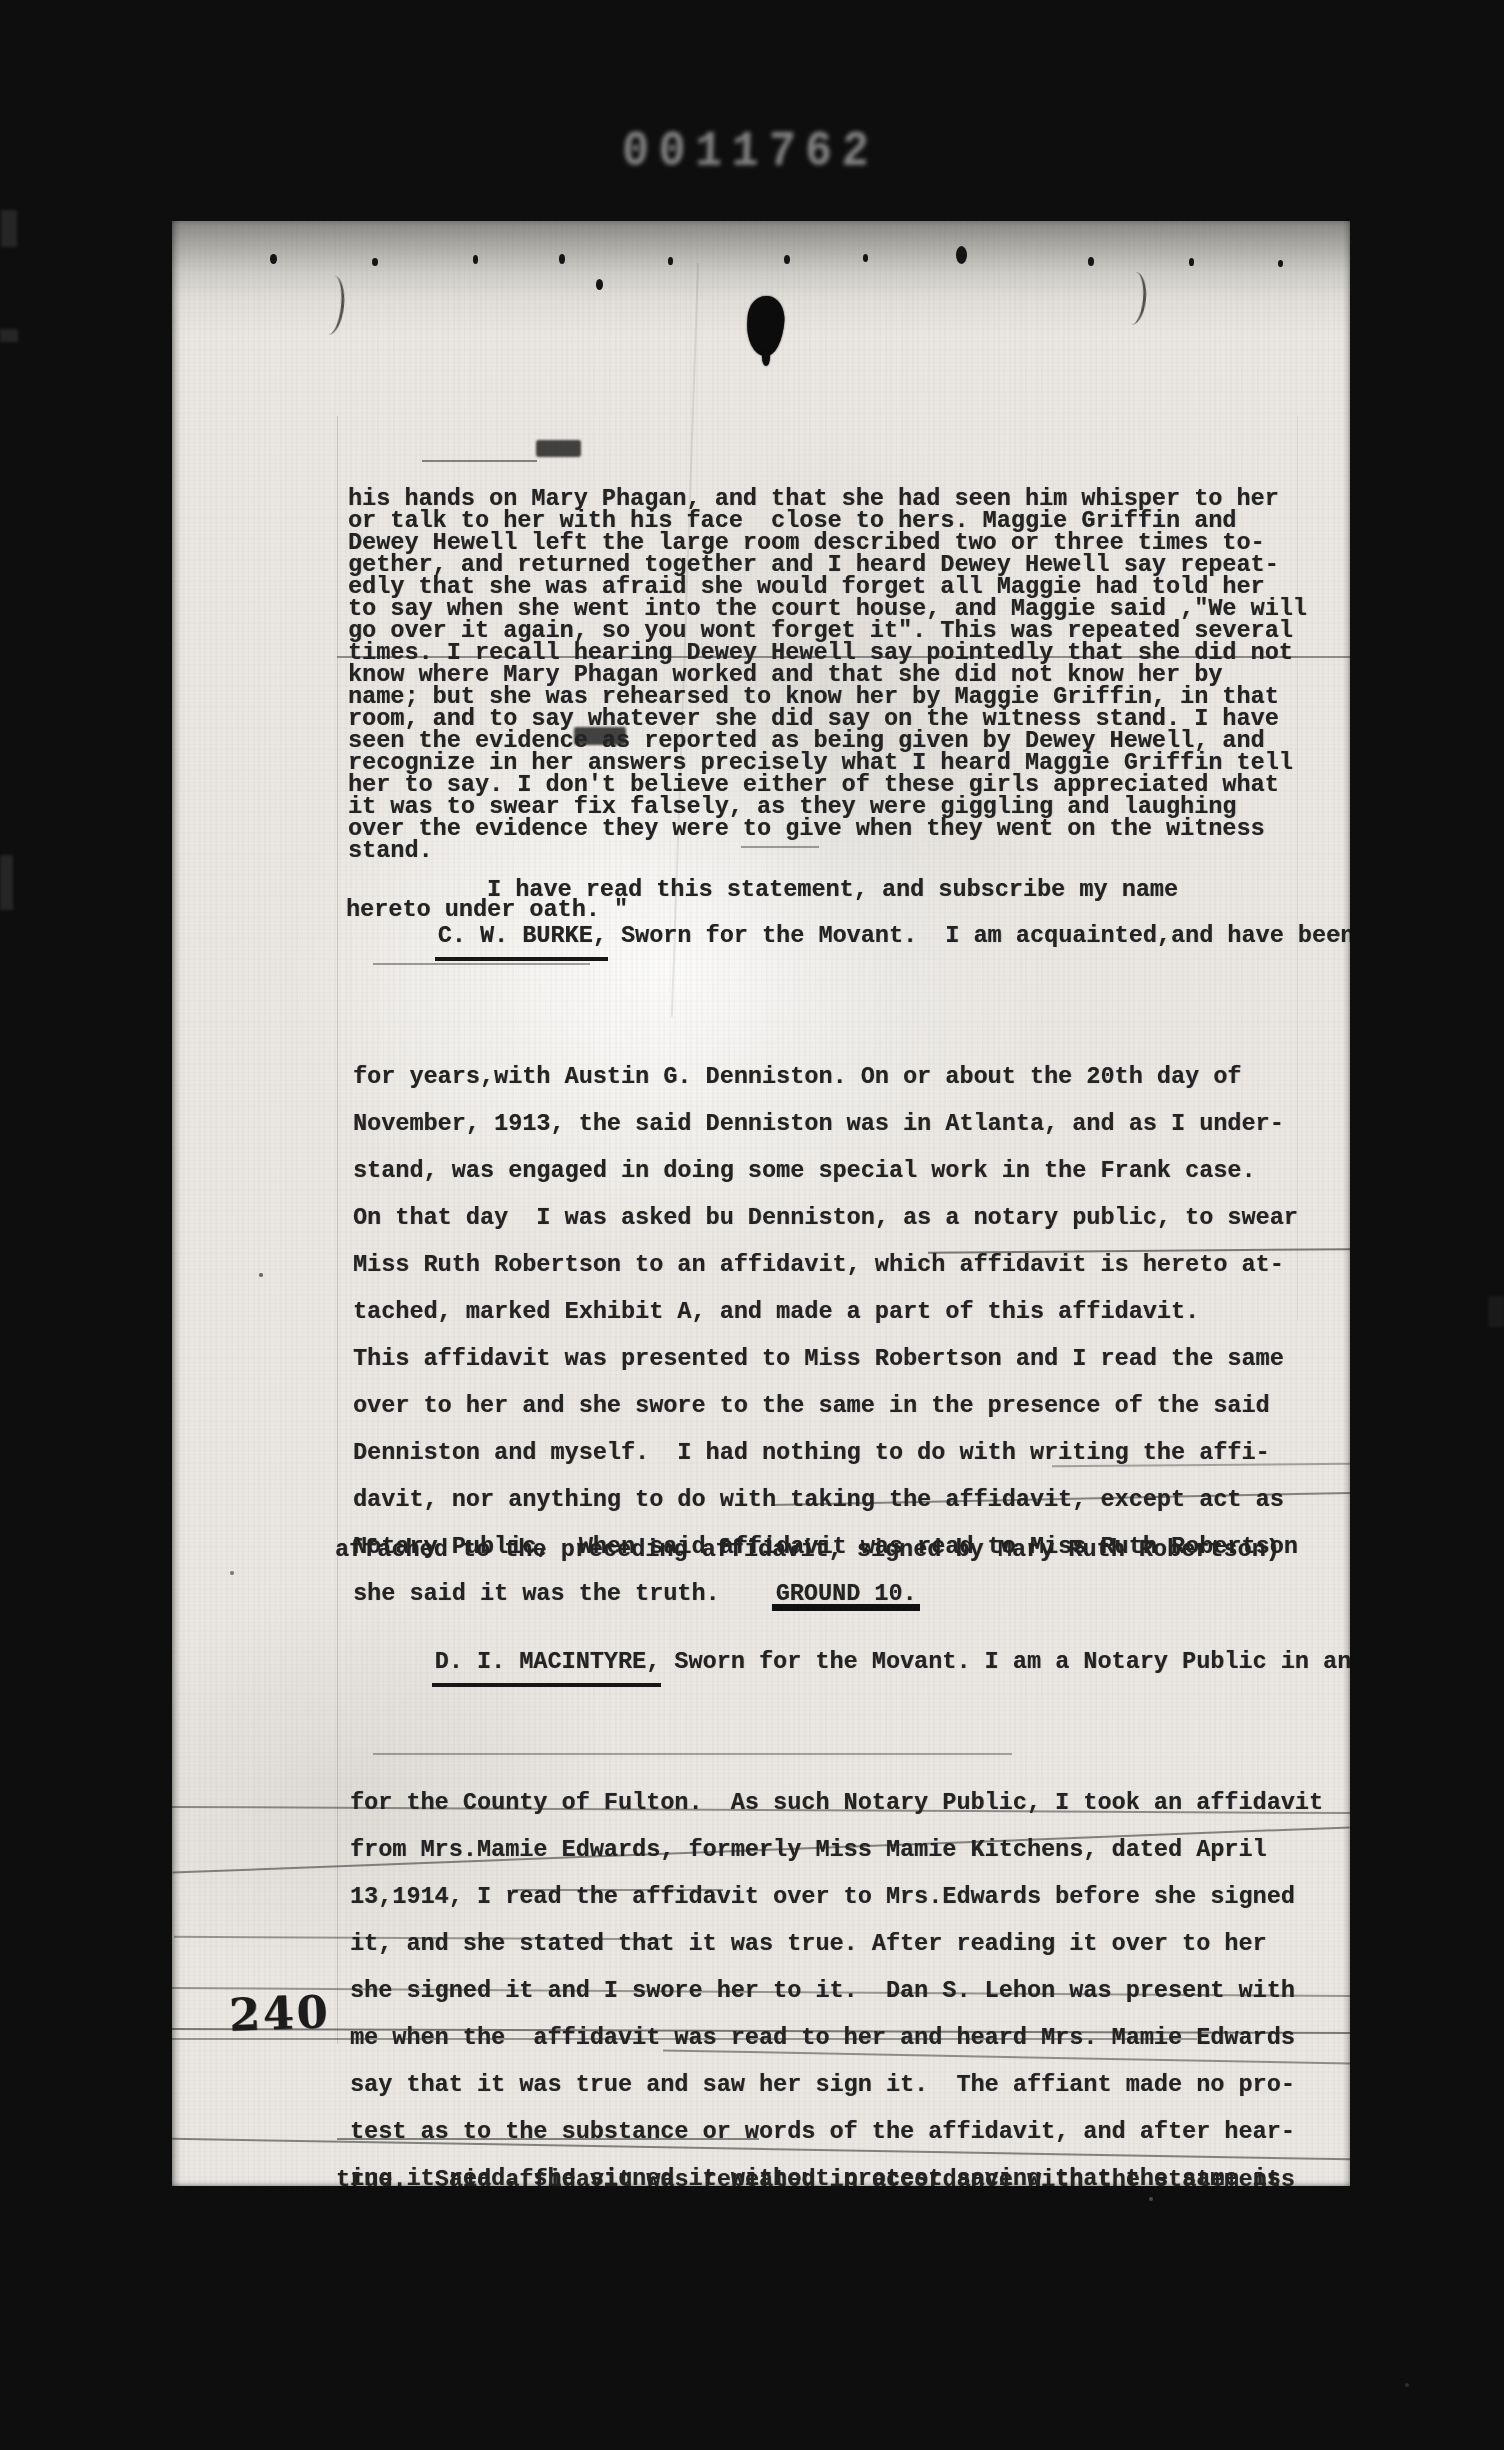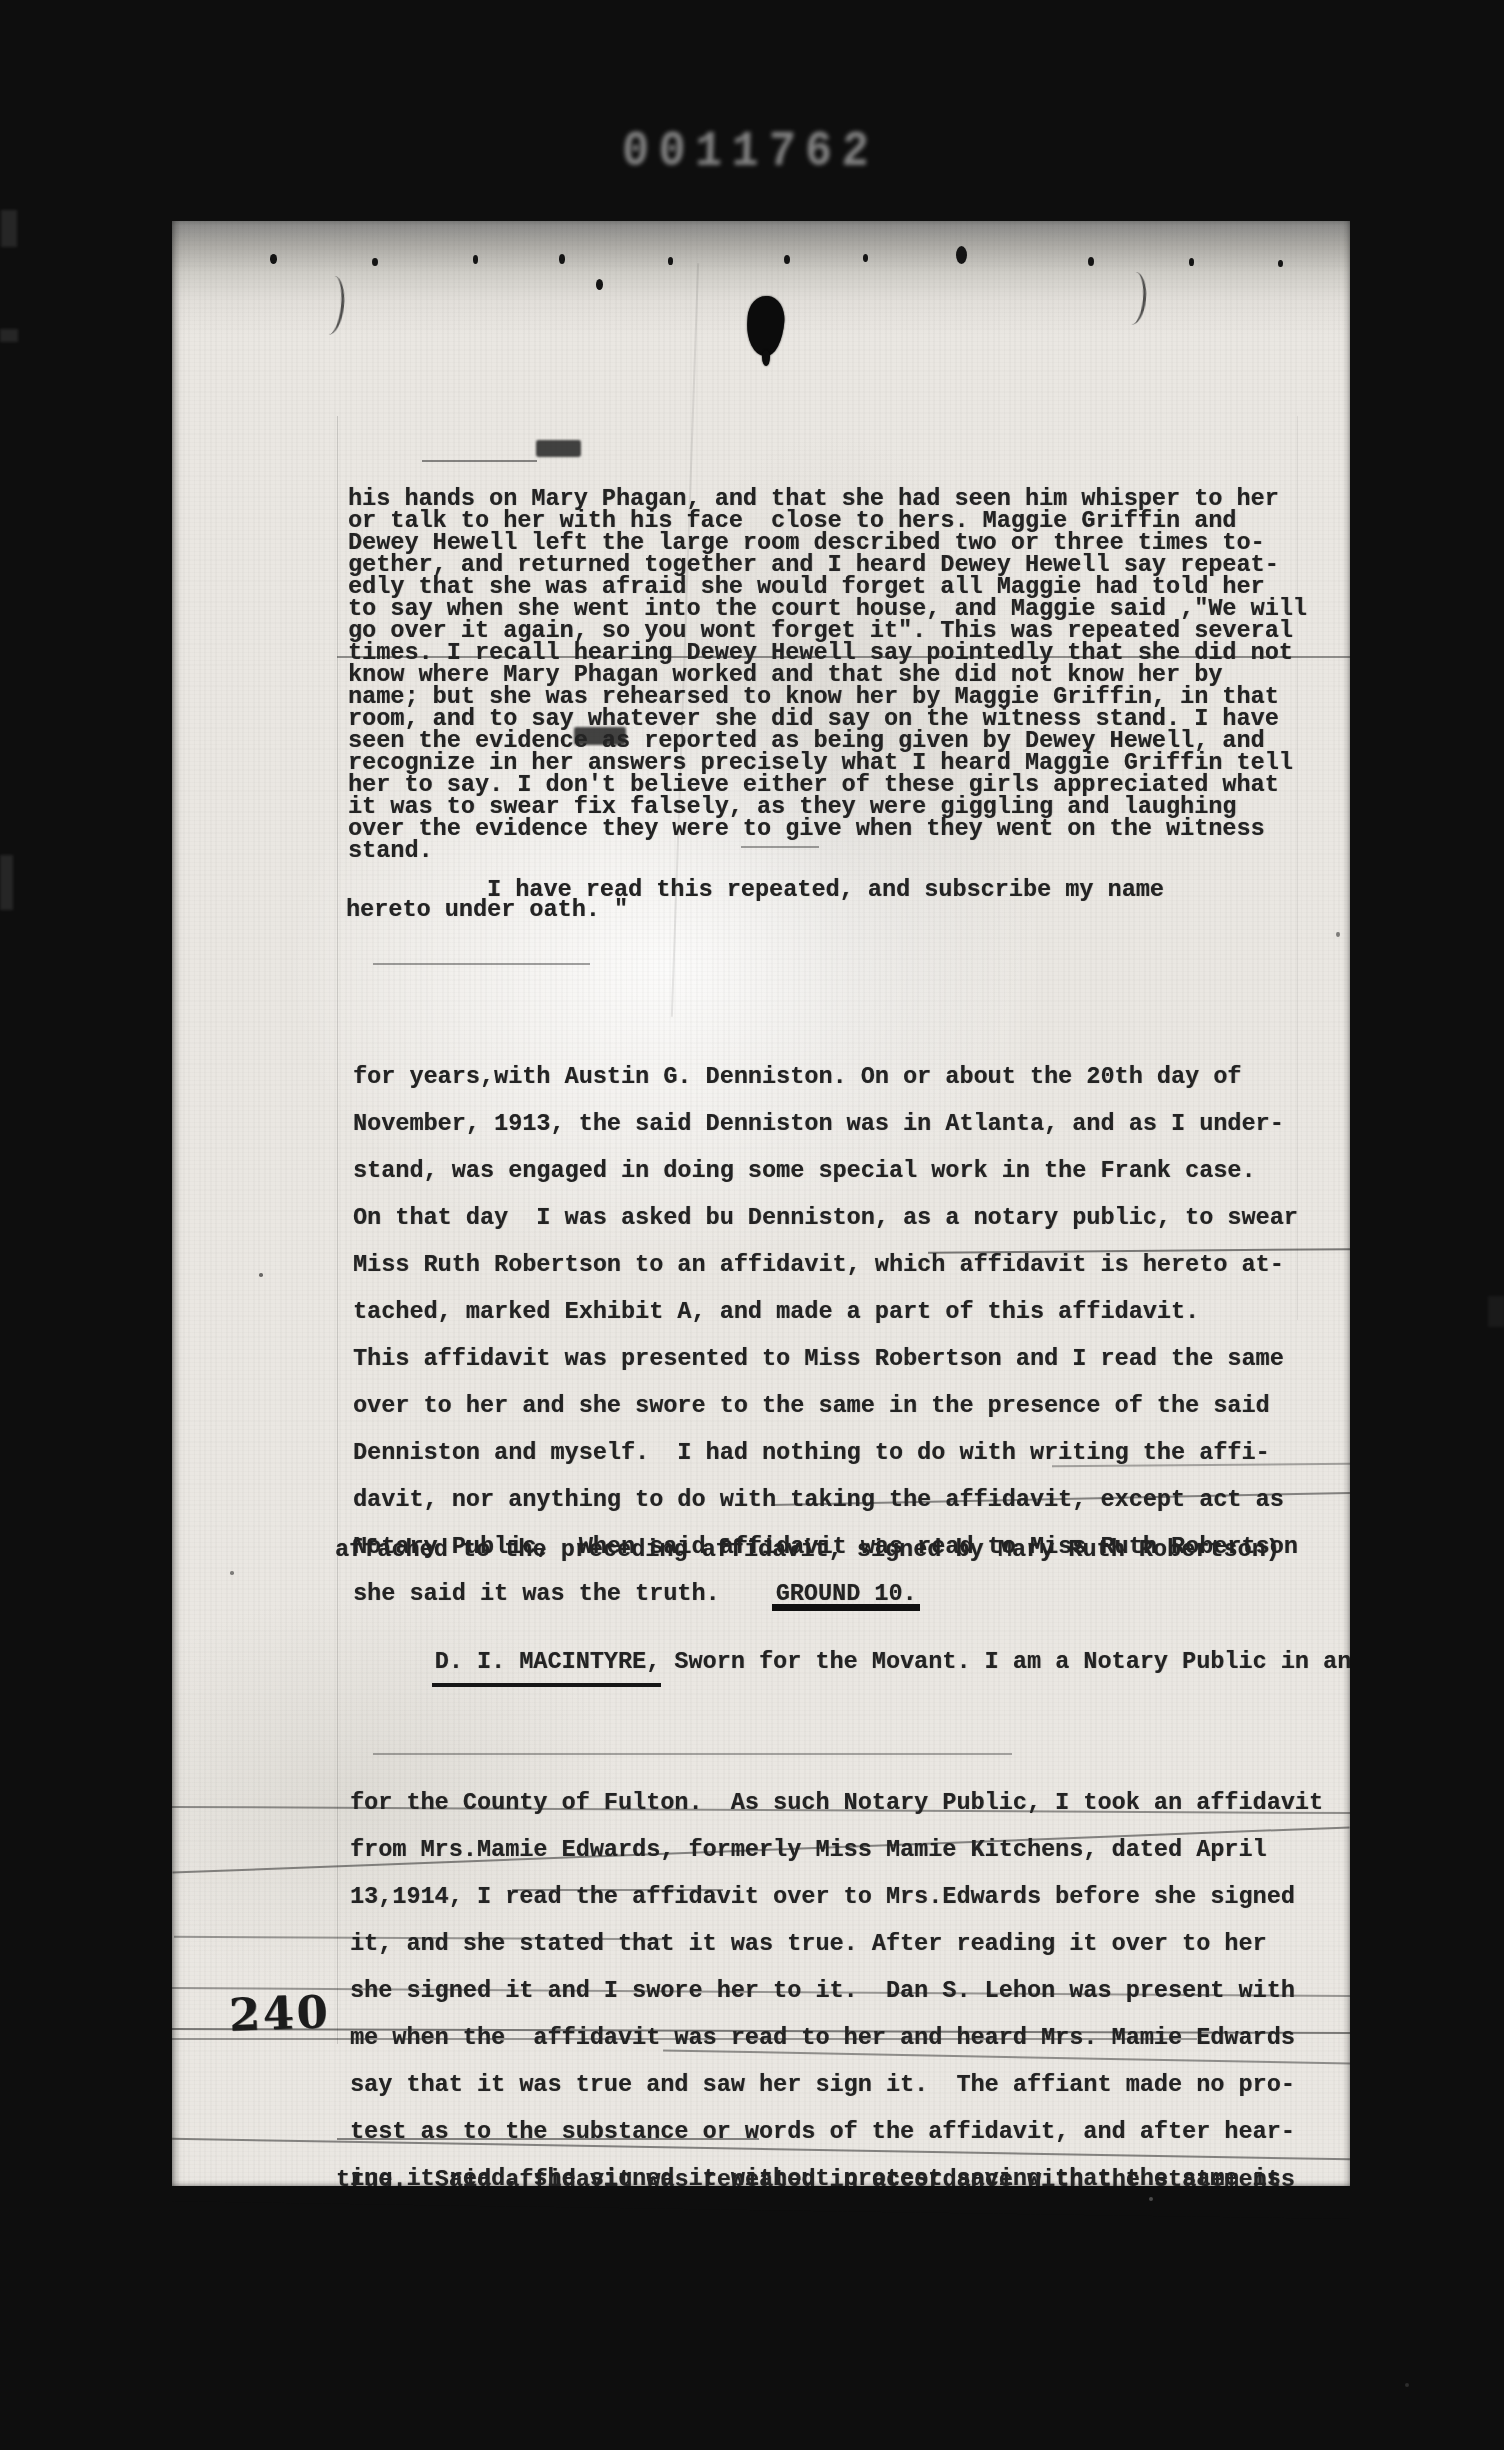--- a/index.html
+++ b/index.html
@@ -126,22 +126,25 @@
     <div class="smear" style="left:402px;top:506px;width:52px;height:18px;"></div>
 
     <div class="pageno">240</div>
 
     <div class="doc lh-s" style="left:176px;top:201px;">
       
     <div>his hands on Mary Phagan, and that she had seen him whisper to her</div><div>or talk to her with his face  close to hers. Maggie Griffin and</div><div>Dewey Hewell left the large room described two or three times to-</div><div>gether, and returned together and I heard Dewey Hewell say repeat-</div><div>edly that she was afraid she would forget all Maggie had told her</div><div>to say when she went into the court house, and Maggie said ,"We will</div><div>go over it again, so you wont forget it". This was repeated several</div><div>times. I recall hearing Dewey Hewell say pointedly that she did not</div><div>know where Mary Phagan worked and that she did not know her by</div><div>name; but she was rehearsed to know her by Maggie Griffin, in that</div><div>room, and to say whatever she did say on the witness stand. I have</div><div>seen the evidence as reported as being given by Dewey Hewell, and</div><div>recognize in her answers precisely what I heard Maggie Griffin tell</div><div>her to say. I don't believe either of these girls appreciated what</div><div>it was to swear fix falsely, as they were giggling and laughing</div><div>over the evidence they were to give when they went on the witness</div><div>stand.</div></div>
 
     <div class="doc lh-c" style="left:174px;top:597px;">
       
-    <div>          I have read this repeated, and subscribe my name</div><div>hereto under oath. "</div></div>
+    <div>          I have read this statement, and subscribe my name</div><div>hereto under oath. "</div></div>
 
+    <div class="doc lh-b" style="left:181px;top:644px;">
+      <span class="uname">C. W. BURKE,</span><span> Sworn for the Movant.  I am acquainted,and have been</span>
+    </div>
     <div class="doc lh-b" style="left:181px;top:691px;">
       
     <div>for years,with Austin G. Denniston. On or about the 20th day of</div><div>November, 1913, the said Denniston was in Atlanta, and as I under-</div><div>stand, was engaged in doing some special work in the Frank case.</div><div>On that day  I was asked bu Denniston, as a notary public, to swear</div><div>Miss Ruth Robertson to an affidavit, which affidavit is hereto at-</div><div>tached, marked Exhibit A, and made a part of this affidavit.</div><div>This affidavit was presented to Miss Robertson and I read the same</div><div>over to her and she swore to the same in the presence of the said</div><div>Denniston and myself.  I had nothing to do with writing the affi-</div><div>davit, nor anything to do with taking the affidavit, except act as</div><div>Notary Public,  When said affidavit was read to Miss Ruth Robertson</div><div>she said it was the truth.</div></div>
 
     <div class="doc lh-n" style="left:163px;top:1269px;">
       <div>affached to the preceding affidavit, signed by Mary Ruth Robertson)</div>
     </div>
 
     <div class="doc lh-n" style="left:519px;top:1337px;">
       <span class="uhead">GROUND 10.</span>

